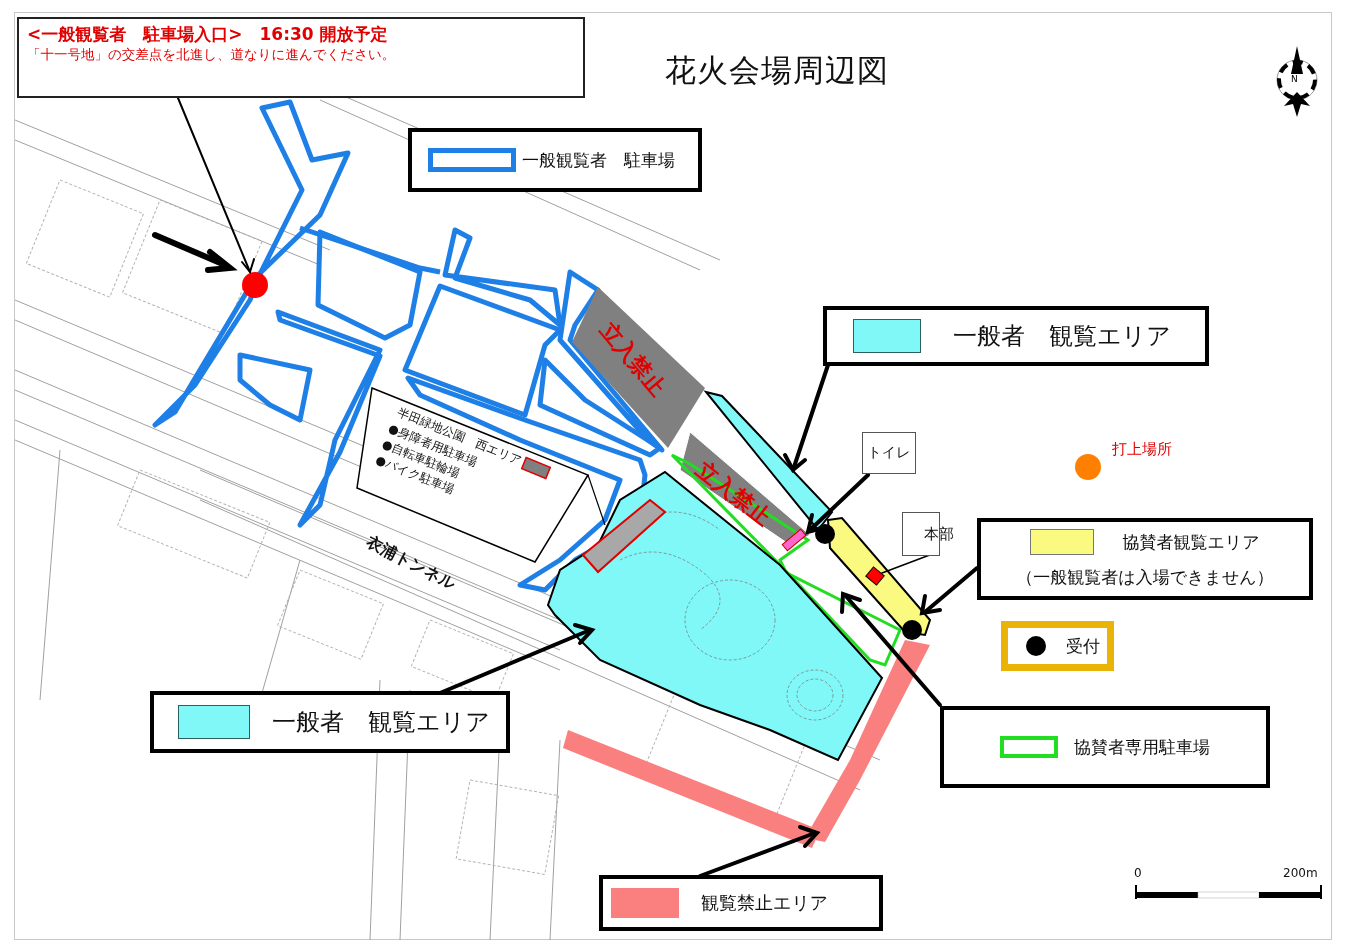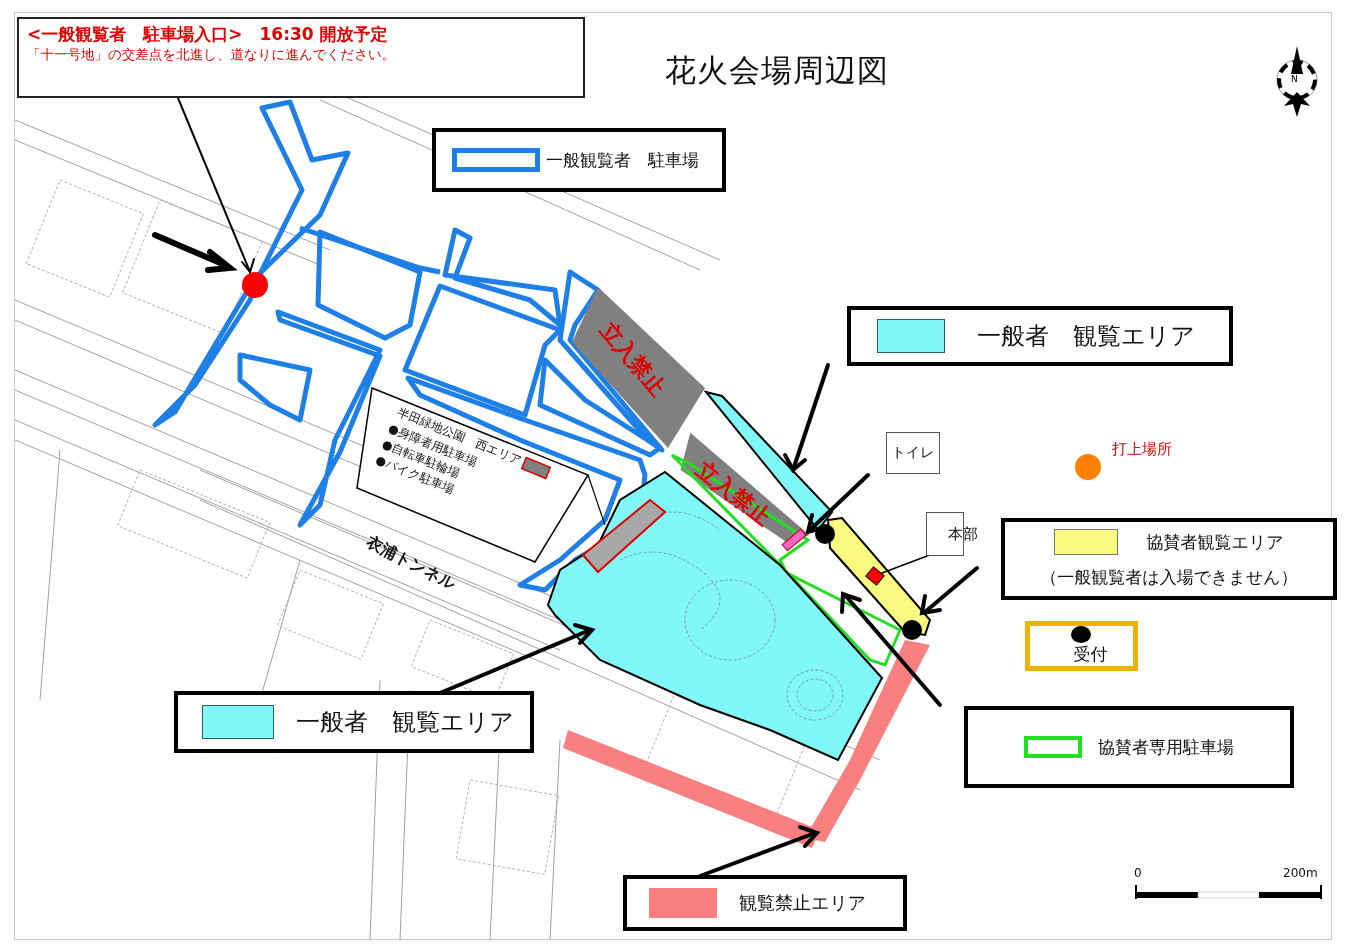--- a/index.html
+++ b/index.html
@@ -1,19 +1,19 @@
 <!DOCTYPE html>
 <html><head>
 <meta charset="utf-8">
 <style>
   html,body{margin:0;padding:0;background:#fff;}
   body{width:1357px;height:950px;position:relative;overflow:hidden;font-family:"DejaVu Sans","Liberation Sans",sans-serif;}
   .frame{position:absolute;left:14px;top:12px;width:1318px;height:928px;border:1px solid #c8c8c8;box-sizing:border-box;}
   svg.map{position:absolute;left:0;top:0;}
-  .box{position:absolute;background:#fff;border:4px solid #000;box-sizing:border-box;display:flex;align-items:center;margin-left:24px;}
+  .box{position:absolute;background:#fff;border:4px solid #000;box-sizing:border-box;display:flex;align-items:center;}
   .thin{border:1px solid #555;}
   .txt{color:#111;white-space:nowrap;}
   .swatch{display:inline-block;box-sizing:border-box;}
   #notice{position:absolute;left:17px;top:17px;width:568px;height:81px;border:2px solid #222;background:#fff;box-sizing:border-box;padding:4px 8px;color:#e00000;}
   #notice .h{font-weight:bold;font-size:17px;line-height:22px;}
   #notice .l{font-size:13.5px;line-height:19px;}
   #title{position:absolute;left:665px;top:50px;font-size:31px;color:#111;letter-spacing:1px;}
   .lbl-red{position:absolute;color:#e00000;font-weight:bold;font-size:22px;transform-origin:left top;}
   .rot{position:absolute;transform-origin:left top;white-space:nowrap;}
 </style>
@@ -190,31 +190,31 @@
 </div>
 
 <div class="box" style="left:977px;top:518px;width:336px;height:82px;flex-direction:column;justify-content:center;gap:7px;">
   <div style="display:flex;align-items:center;">
     <span class="swatch" style="width:64px;height:26px;border:1px solid #777;background:#fafa80;margin-right:28px;"></span>
     <span class="txt" style="font-size:17px;">協賛者観覧エリア</span>
   </div>
   <span class="txt" style="font-size:17px;margin-top:4px;">（一般観覧者は入場できません）</span>
 </div>
 
-<div class="box thin" style="left:1001px;top:621px;width:113px;height:50px;border:5px solid #eab308;padding-left:18px;flex-direction:column;">
+<div class="box thin" style="left:1001px;top:621px;width:113px;height:50px;border:7px solid #eab308;padding-left:18px;">
   <span class="swatch" style="width:20px;height:20px;border-radius:50%;background:#000;margin-right:20px;"></span>
   <span class="txt" style="font-size:17px;">受付</span>
 </div>
 
 <div class="box" style="left:940px;top:706px;width:330px;height:82px;flex-direction:column;justify-content:center;">
   <div style="display:flex;align-items:center;">
     <span class="swatch" style="width:58px;height:22px;border:4px solid #22dd22;background:#fff;margin-right:16px;"></span>
     <span class="txt" style="font-size:17px;">協賛者専用駐車場</span>
   </div>
 </div>
 
-<div class="box" style="left:599px;top:875px;width:284px;height:56px;padding-left:22px;">
+<div class="box" style="left:599px;top:875px;width:284px;height:56px;padding-left:8px;">
   <span class="swatch" style="width:68px;height:30px;background:#fa8080;margin-right:22px;"></span>
   <span class="txt" style="font-size:18px;">観覧禁止エリア</span>
 </div>
 
 <div class="rot" style="left:1134px;top:866px;font-size:12px;color:#111;">0</div>
 <div class="rot" style="left:1283px;top:866px;font-size:12px;color:#111;">200m</div>
 
 </body></html>

